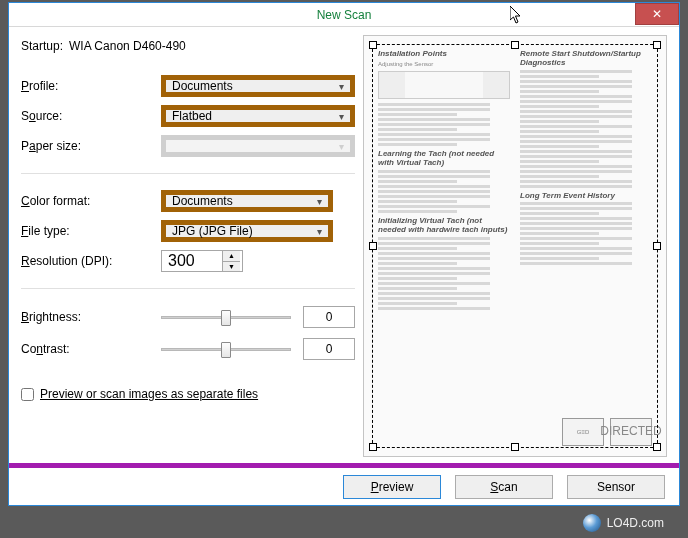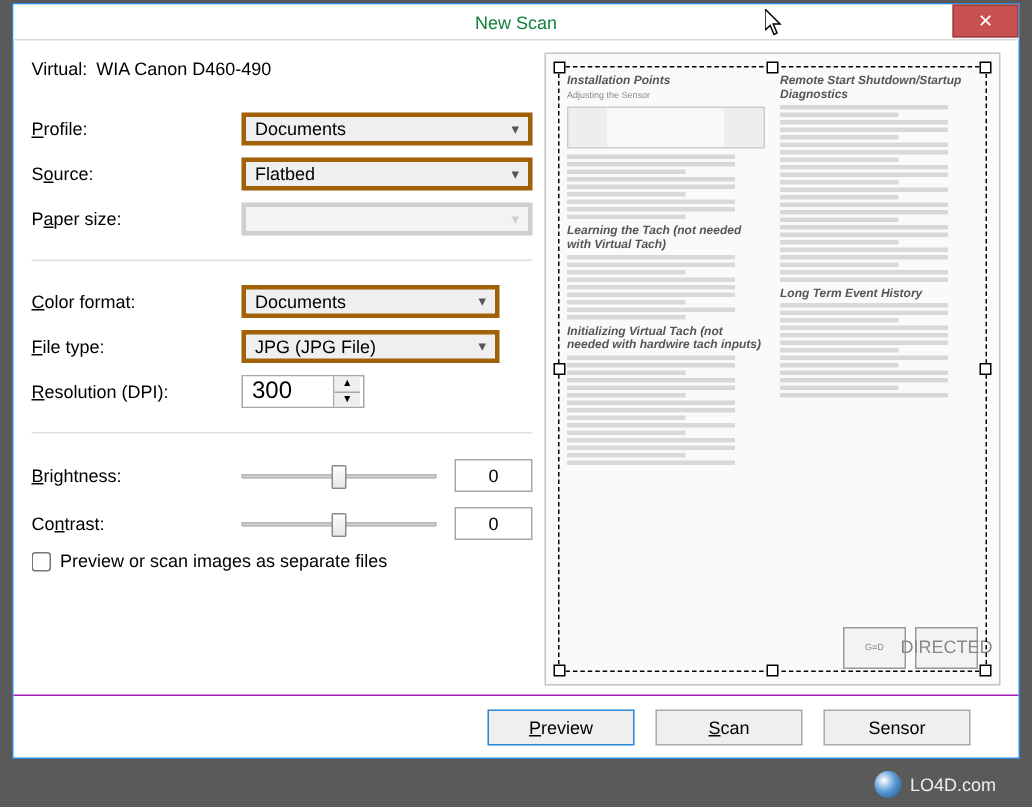--- a/index.html
+++ b/index.html
@@ -10,53 +10,53 @@
 .close-btn { position: absolute; right: 0; top: 0; width: 44px; height: 22px; background: #c75050; color: #fff; display: flex; align-items: center; justify-content: center; font-size: 13px; border: 1px solid #a04040; }
 .body { flex: 1; display: flex; padding: 8px 12px 6px 12px; gap: 8px; }
 .left-panel { width: 334px; display: flex; flex-direction: column; gap: 4px; padding-top: 4px; }
 .row { display: flex; align-items: center; height: 26px; }
 .row .label { width: 140px; color: #000; }
 .label-u { text-decoration: underline; }
 .disabled { color: #a8a8a8; }
 .scanner-row { display: flex; align-items: center; margin-bottom: 16px; }
 .scanner-row .sc-label { margin-right: 6px; }
 .change-btn { margin-left: auto; height: 22px; width: 86px; background: #efefef; border: 1px dotted #555; font-size: 12px; }
-.sel { flex: 1; height: 22px; border: 3px solid #a16207; background: #efefef; padding: 0 6px; display: flex; align-items: center; justify-content: space-between; }
+.sel { flex: 1; height: 22px; border: 5px solid #a16207; background: #efefef; padding: 0 6px; display: flex; align-items: center; justify-content: space-between; }
 .sel.disabled-sel { background: #f3f3f3; color: #bcbcbc; border-color:#cfcfcf; }
 .sel .arrow { font-size: 10px; color: #555; }
 .spin { display: flex; width: 82px; height: 22px; border: 1px solid #a7a7a7; }
 .spin input { border: none; width: 60px; padding: 0 6px; font-size: 16px; outline:none; }
 .spin .btns { width: 18px; display: flex; flex-direction: column; border-left: 1px solid #a7a7a7; }
 .spin .btns span { flex: 1; font-size: 7px; display:flex; align-items:center; justify-content:center; background:#efefef; border-bottom:1px solid #a7a7a7;}
 .spin .btns span:last-child{border-bottom:none;}
 .sep { height: 1px; background: #e0e0e0; margin: 10px 0; }
 .slider-row { display: flex; align-items: center; height: 28px; }
 .slider-row .label { width: 140px; }
 .slider { flex: 1; height: 20px; position: relative; margin-right: 12px; }
 .slider .track { position: absolute; left: 0; right: 0; top: 9px; height: 3px; background: #d0d0d0; border:1px solid #b8b8b8; }
 .slider .thumb { position: absolute; left: 50%; top: 3px; width: 10px; height: 16px; margin-left:-5px; background: linear-gradient(#fdfdfd,#e6e6e6); border:1px solid #8a8a8a; border-radius:1px;}
 .numbox { width: 52px; height: 22px; border: 1px solid #a7a7a7; display:flex; align-items:center; justify-content:center; }
-.checkbox-row { display: flex; align-items: center; margin-top: 0; gap: 6px; }
+.checkbox-row { display: flex; align-items: center; margin-top: 20px; gap: 6px; text-decoration: underline; }
 .checkbox-row input { width: 13px; height: 13px; }
 .preview-panel { flex: 1; border: 1px solid #c4c4c4; position: relative; background: #fafafa; overflow:hidden; }
 .preview-sel { position: absolute; left: 8px; top: 8px; right: 8px; bottom: 8px; border: 1px dashed #000; }
 .handle { position: absolute; width: 8px; height: 8px; background: #fff; border: 1px solid #000; }
 .h-tl{left:-4px;top:-4px}.h-tr{right:-4px;top:-4px}.h-bl{left:-4px;bottom:-4px}.h-br{right:-4px;bottom:-4px}
 .h-t{left:50%;top:-4px;margin-left:-4px}.h-b{left:50%;bottom:-4px;margin-left:-4px}
 .h-l{left:-4px;top:50%;margin-top:-4px}.h-r{right:-4px;top:50%;margin-top:-4px}
 .doc { position:absolute; left:4px; top:4px; right:4px; bottom:4px; padding:6px 10px; font-size:6px; color:#888; line-height:1.1; overflow:hidden;}
 .doc .hd { font-style:italic; font-size:8px; color:#555; font-weight:bold; margin:4px 0 2px;}
 .doc .cols{display:flex; gap:10px;}
 .doc .col{flex:1;}
 .doc .tx{height:3px;background:#d8d8d8;margin:2px 0;}
 .doc .tx.s{width:60%}.doc .tx.m{width:85%}
 .doc .diag{height:28px;border:1px solid #ccc;margin:4px 0;background:linear-gradient(90deg,#eee 20%,#f8f8f8 20%,#f8f8f8 80%,#eee 80%);}
 .doc .brand{position:absolute;right:10px;bottom:6px;display:flex;gap:6px;align-items:center;}
 .doc .bbox{width:42px;height:28px;border:1px solid #999;display:flex;align-items:center;justify-content:center;font-size:6px;background:#f3f3f3;}
-.footer { height: 42px; border-top: 1px solid #a21caf; display: flex; align-items: center; justify-content: flex-end; gap: 14px; padding: 0 32px; }
+.footer { height: 42px; border-top: 5px solid #a21caf; display: flex; align-items: center; justify-content: flex-end; gap: 14px; padding: 0 14px; }
 .footer button { width: 98px; height: 24px; background: #efefef; border: 1px solid #acacac; font-size: 12px; }
 .footer button.def { border: 1px solid #2b88d8; }
 .cursor { position:absolute; left:510px; top:6px; font-size:14px; color:#000; pointer-events:none; z-index:50;}
 .watermark { position:absolute; right:24px; bottom:6px; display:flex; align-items:center; gap:6px; color:#eee; font-size:13px; z-index:40;}
 .watermark .logo{width:18px;height:18px;border-radius:50%;background:radial-gradient(circle at 35% 35%,#fff,#5b9bd5 45%,#1c4e80);}
 </style>
 </head>
 <body>
 
 <div class="window">
@@ -64,21 +64,21 @@
     <div class="titlebar-title">New Scan</div>
     <div class="close-btn">
       <span>✕</span>
     </div>
   </div>
 
   <div class="body">
     <div class="left-panel">
 
       <div class="scanner-row">
-        <span class="sc-label">Virtual:</span>
+        <span class="sc-label">Startup:</span>
         <span>WIA Canon D460-490</span>
       </div>
 
       <div class="row">
         <span class="label"><span class="label-u">P</span>rofile:</span>
         <div class="sel">
           <span>Documents</span>
           <span class="arrow">▾</span>
         </div>
       </div>

